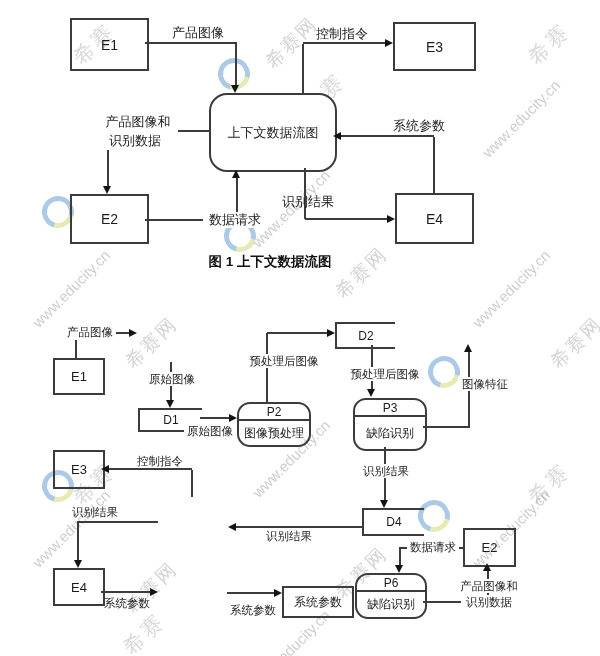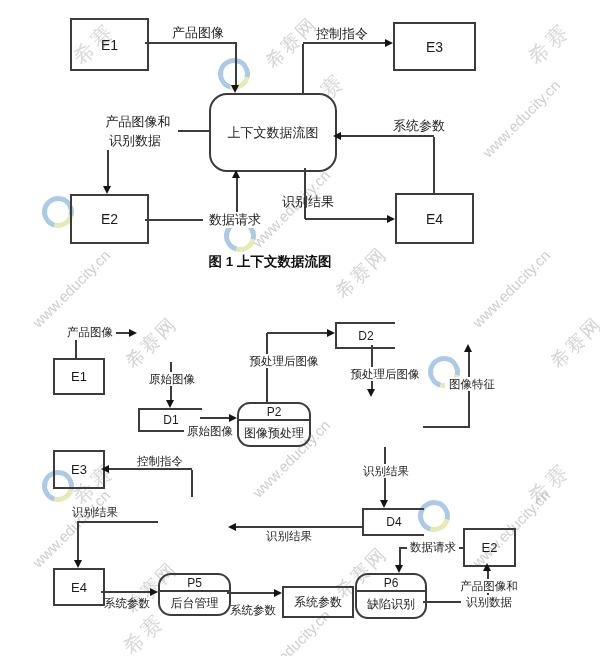--- a/index.html
+++ b/index.html
@@ -127,23 +127,23 @@
       <span>E4</span>
     </div>
   <div class="ebox" style="left:463px;top:528px;width:49px;height:35px;font-size:13px">
       <span>E2</span>
     </div>
 
   <div class="proc" style="left:237px;top:402px;width:70px;height:41px">
     <div class="phd">P2</div>
     <div class="pbd">图像预处理</div>
   </div>
-  <div class="proc" style="left:158px;top:573px;width:69px;height:39px">
-    <div class="phd">P5</div>
-    <div class="pbd">后台管理</div>
+  <div class="proc" style="left:353px;top:398px;width:70px;height:49px">
+    <div class="phd">P3</div>
+    <div class="pbd">缺陷识别</div>
   </div>
   <div class="proc" style="left:355px;top:573px;width:68px;height:42px">
     <div class="phd">P6</div>
     <div class="pbd">缺陷识别</div>
   </div>
 
   <div class="store" style="left:138px;top:408px;width:62px;height:20px">
       <span>D1</span>
     </div>
   <div class="store" style="left:335px;top:322px;width:58px;height:23px">
@@ -174,21 +174,21 @@
   <div class="ar ar-r" style="left:327px;top:329px"></div>
   <div class="lbl bg" style="left:246px;top:354px;width:72px">预处理后图像</div>
 
   <div class="vl" style="left:371px;top:345px;width:2px;height:45px"></div>
   <div class="ar ar-d" style="left:367px;top:389px"></div>
   <div class="lbl bg" style="left:347px;top:367px;width:72px">预处理后图像</div>
 
   <div class="hl" style="left:423px;top:426px;width:47px;height:2px"></div>
   <div class="vl" style="left:468px;top:352px;width:2px;height:76px"></div>
   <div class="ar ar-u" style="left:464px;top:344px"></div>
-  <div class="lbl bg" style="left:445px;top:377px;width:50px">图像特征</div>
+  <div class="lbl bg" style="left:458px;top:377px;width:50px">图像特征</div>
 
   <div class="vl" style="left:384px;top:447px;width:2px;height:53px"></div>
   <div class="ar ar-d" style="left:380px;top:500px"></div>
   <div class="lbl bg" style="left:360px;top:464px;width:48px">识别结果</div>
 
   <div class="hl" style="left:236px;top:526px;width:126px;height:2px"></div>
   <div class="ar ar-l" style="left:228px;top:523px"></div>
   <div class="lbl bg" style="left:263px;top:529px;width:48px">识别结果</div>
 
   <div class="vl" style="left:191px;top:470px;width:2px;height:27px"></div>

